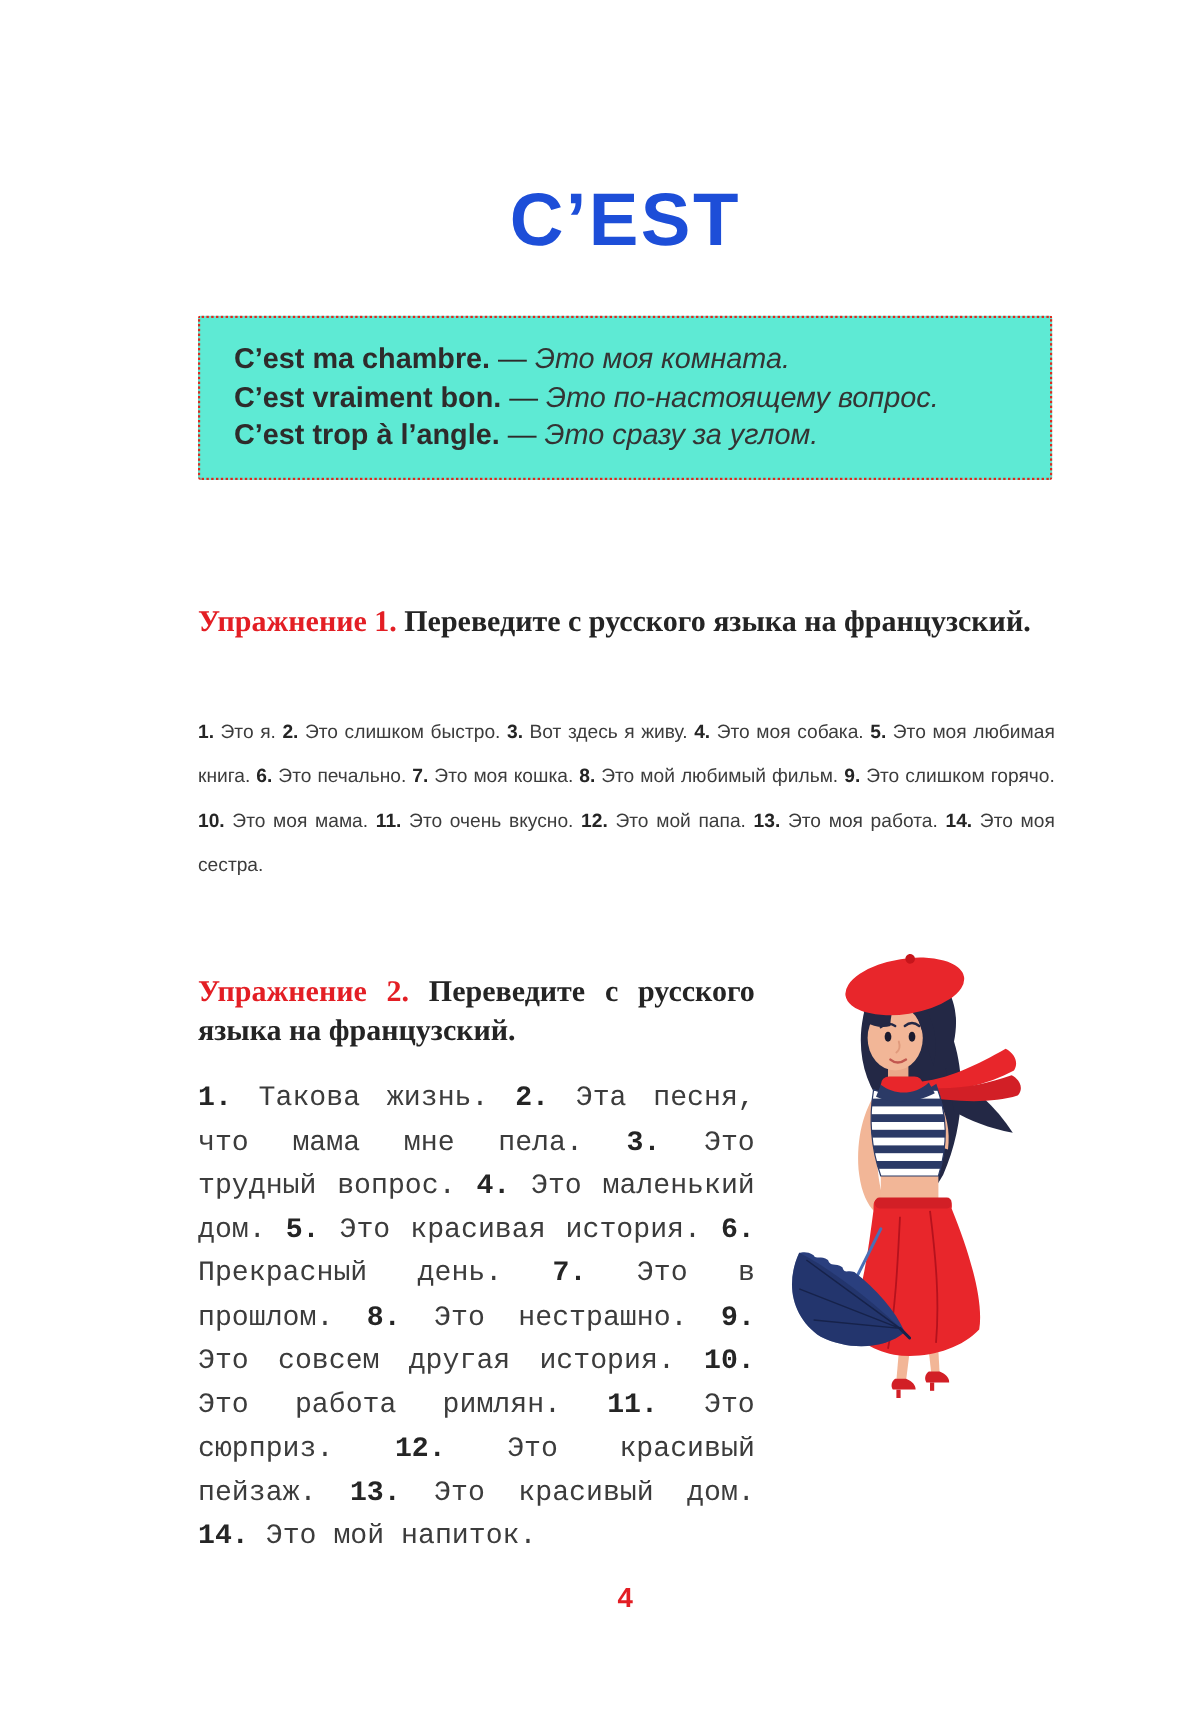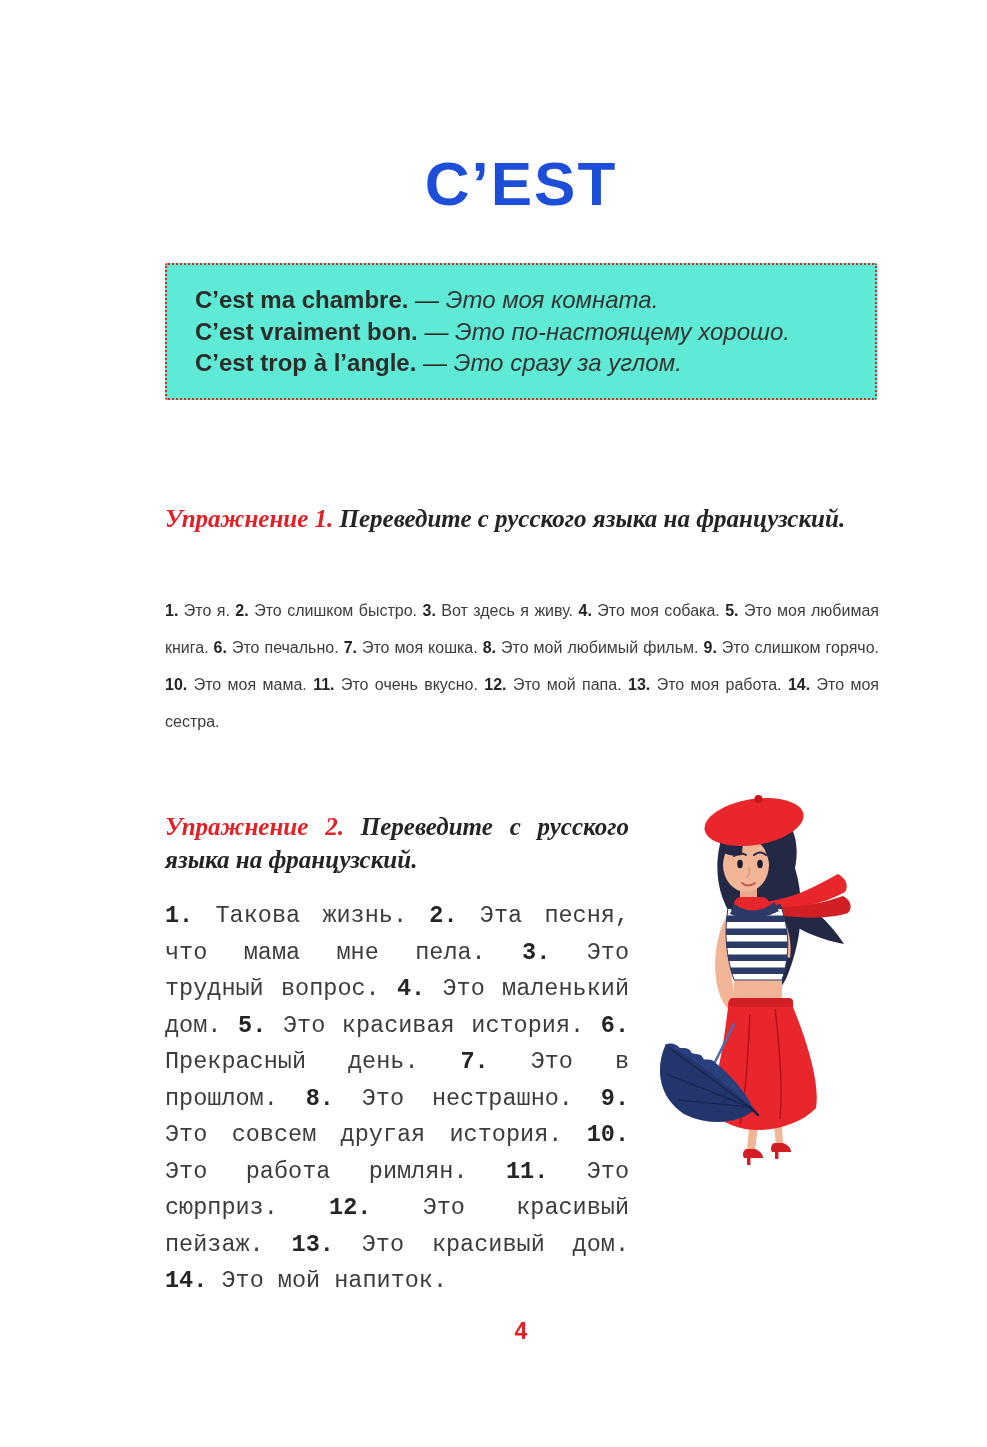--- a/index.html
+++ b/index.html
@@ -23,21 +23,21 @@
     padding:19px 28px 19px 28px;
   }
   .example-line { font-size:24px; line-height:31.5px; color:#2e2b2b; }
   .example-fr { font-weight:bold; color:#2e2b2b; }
   .example-dash { color:#2e2b2b; }
   .example-ru { font-style:italic; color:#343434; }
   .ex-head {
     position:absolute; left:165px; margin:0;
     font-family:"Liberation Serif", serif;
     font-size:25px; font-weight:bold; line-height:33px;
-    color:#242424; text-align:justify;font-style:italic;
+    color:#242424; text-align:justify;
   }
   .ex1-head { top:502px; width:714px; }
   .ex-label { color:#e31e24; }
   .ex-list {
     position:absolute; left:165px; margin:0;
     font-size:16px; color:#3c3c3c;
     text-align:justify;
   }
   .ex1-list { top:592px; width:714px; line-height:37px; }
   .ex-list b { color:#252525; font-weight:bold; }
@@ -73,21 +73,21 @@
 
       <div class="example-line">
         <span class="example-fr">C’est ma chambre.</span>
         <span class="example-dash">—</span>
         <span class="example-ru">Это моя комната.</span>
       </div>
 
       <div class="example-line">
         <span class="example-fr">C’est vraiment bon.</span>
         <span class="example-dash">—</span>
-        <span class="example-ru">Это по-настоящему хорошо.</span>
+        <span class="example-ru">Это по-настоящему вопрос.</span>
       </div>
 
 
 
       <div class="example-line">
         <span class="example-fr">C’est trop à l’angle.</span>
         <span class="example-dash">—</span>
         <span class="example-ru">Это сразу за углом.</span>
       </div>
      </div>

